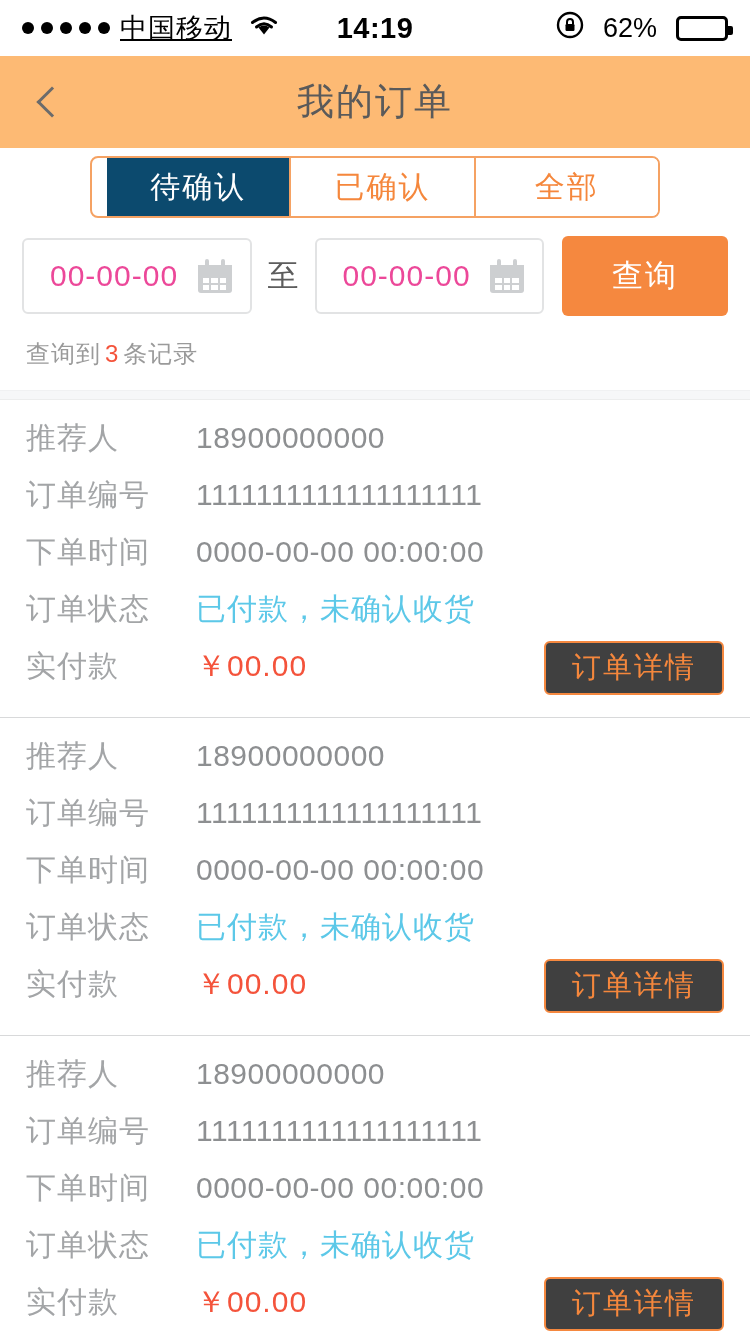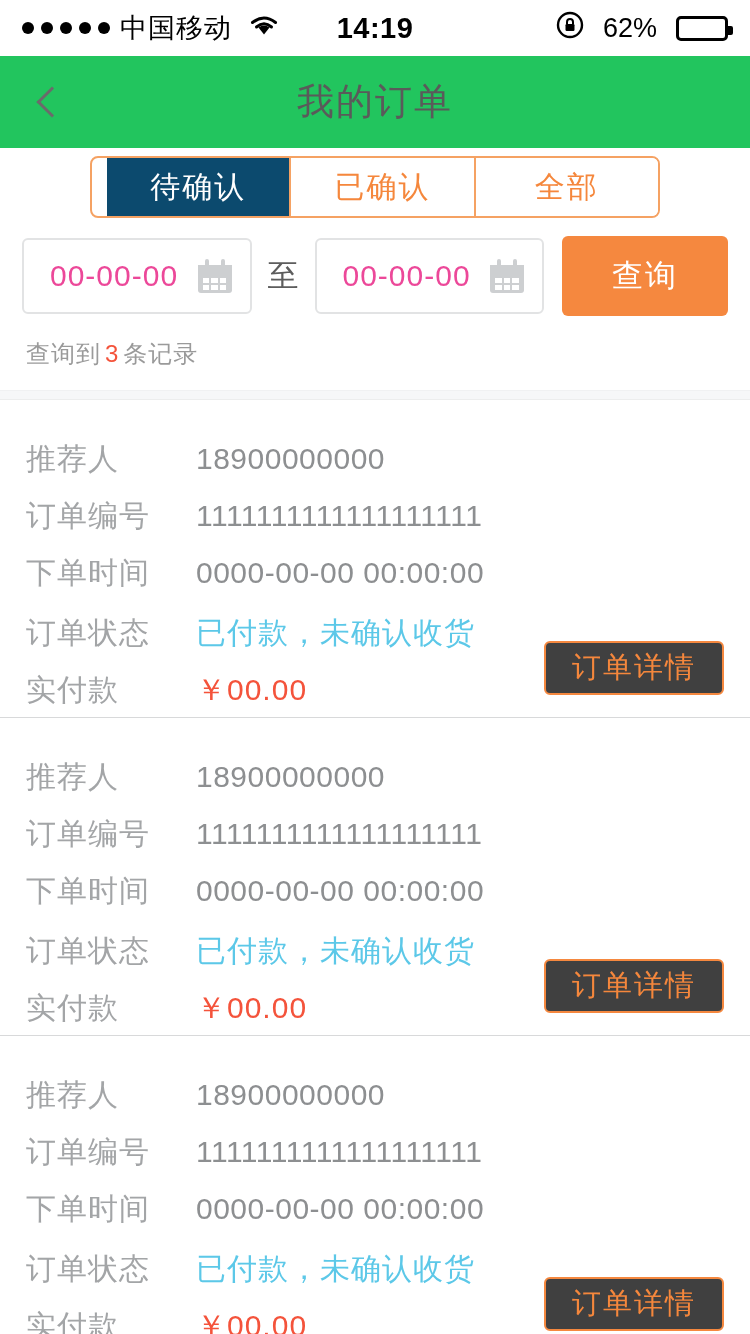--- a/index.html
+++ b/index.html
@@ -16,21 +16,21 @@
     height: 56px;
     display: flex; align-items: center;
     padding: 0 22px;
     color: #000;
     font-size: 27px;
     position: relative;
   }
   .sb-left { display: flex; align-items: center; gap: 10px; }
   .dots { display: flex; gap: 7px; align-items: center; }
   .dots i { width: 12px; height: 12px; border-radius: 50%; background: #000; display: block; }
-  .carrier { font-size: 27px; letter-spacing: 1px; }
+  .carrier { font-size: 27px; letter-spacing: 1px; text-decoration: underline; }
   .wifi { margin-left: 6px; }
   .sb-center {
     position: absolute; left: 0; right: 0;
     text-align: center;
     font-size: 29px; font-weight: bold;
     letter-spacing: 0.5px;
     pointer-events: none;
   }
   .sb-right {
     margin-left: auto;
@@ -46,21 +46,21 @@
     content: ""; position: absolute; right: -8px; top: 7px;
     width: 5px; height: 9px; background: #000; border-radius: 0 2px 2px 0;
   }
   .battery .fill { height: 100%; background: #000; border-radius: 1px; }
 
   
   .navbar {
     height: 92px;
     position: relative;
     display: flex; align-items: center;
-    background: #22c55e;
+    background: #fdba74;
   }
   .back-btn {
     position: absolute; left: 18px; top: 50%;
     transform: translateY(-50%);
     width: 60px; height: 60px;
     display: flex; align-items: center; justify-content: center;
   }
   .chev {
     width: 22px; height: 22px;
     border-left: 3px solid #6b6b6b;
@@ -184,21 +184,20 @@
   }
   .row .label {
     width: 170px; flex: none;
     font-size: 30px; color: #a3a5a7;
     letter-spacing: 1px;
   }
   .row .value {
     font-size: 30px; color: #8d8f91;
     letter-spacing: 0.5px;
     white-space: nowrap;
-    margin-top: 24px;
   }
   .row .value.status { color: #5cc8e8; letter-spacing: 1px; }
   .row .value.amount { color: #f4533b; letter-spacing: 1px; }
   .detail-btn {
     position: absolute;
     right: 26px; bottom: 22px;
     width: 180px; height: 54px;
     border: 2px solid #f5883f;
     border-radius: 6px;
     color: #f5873c; font-size: 29px;

